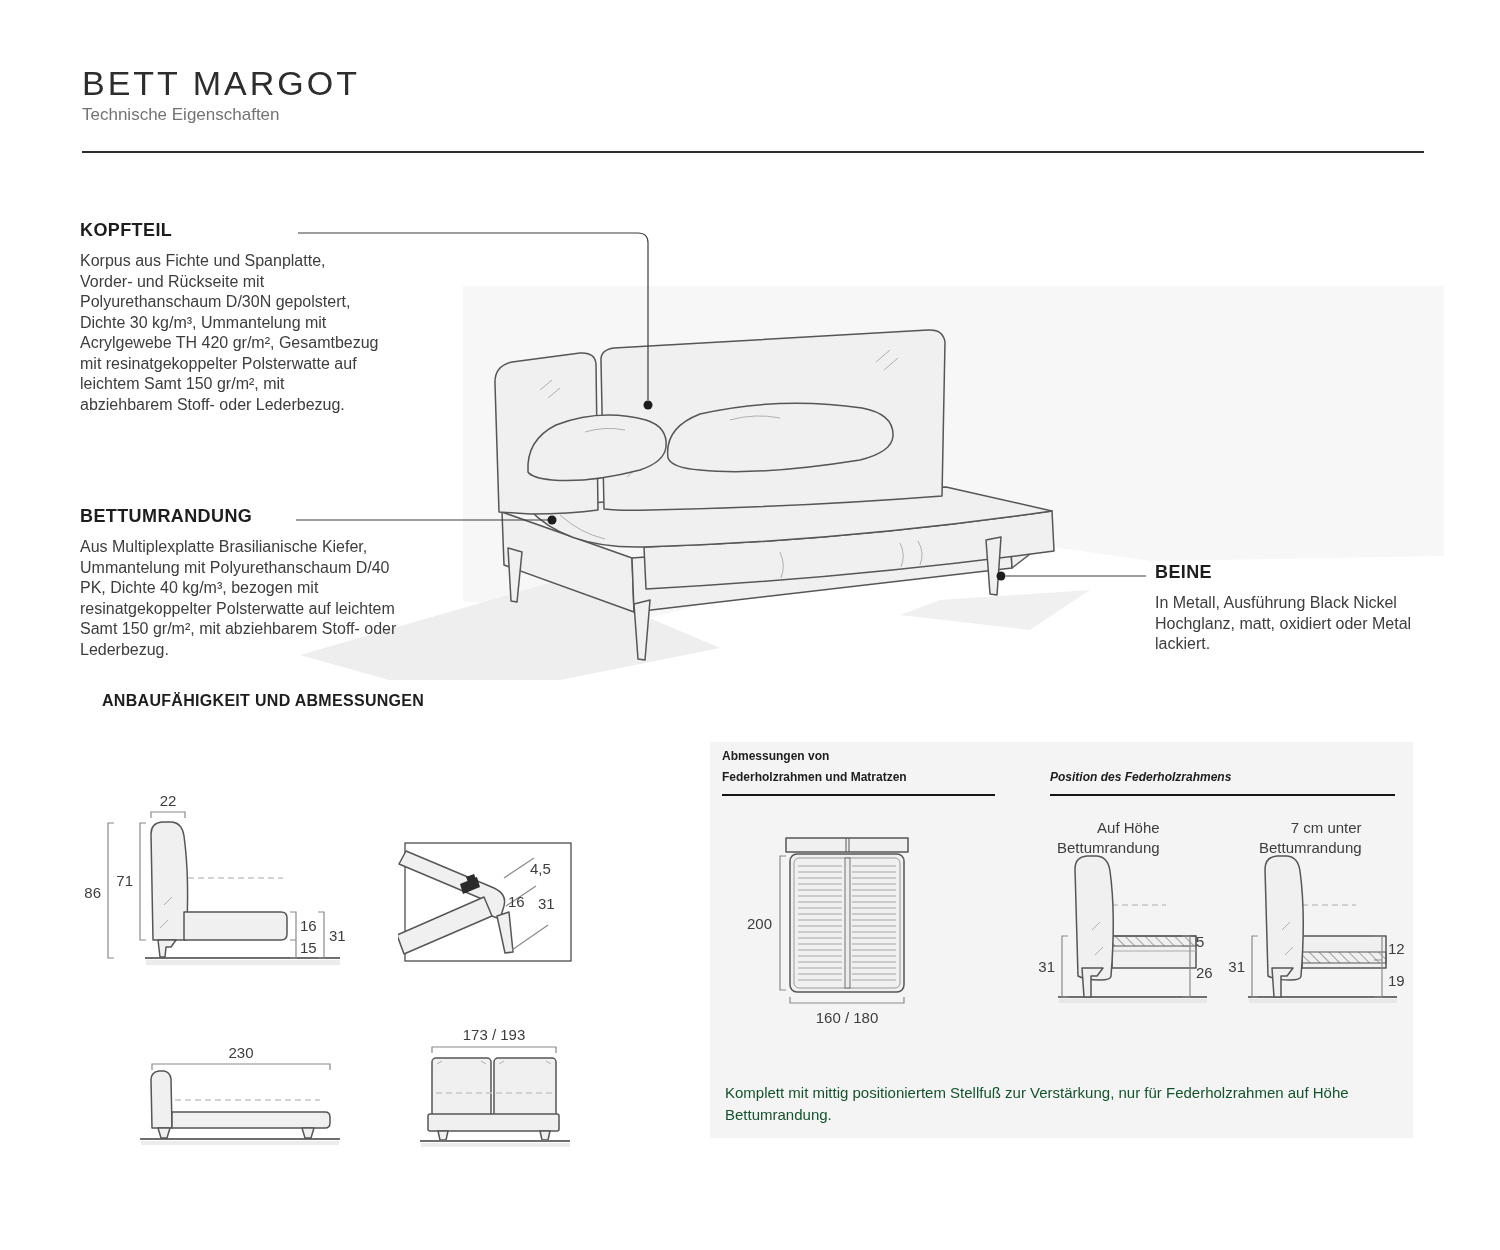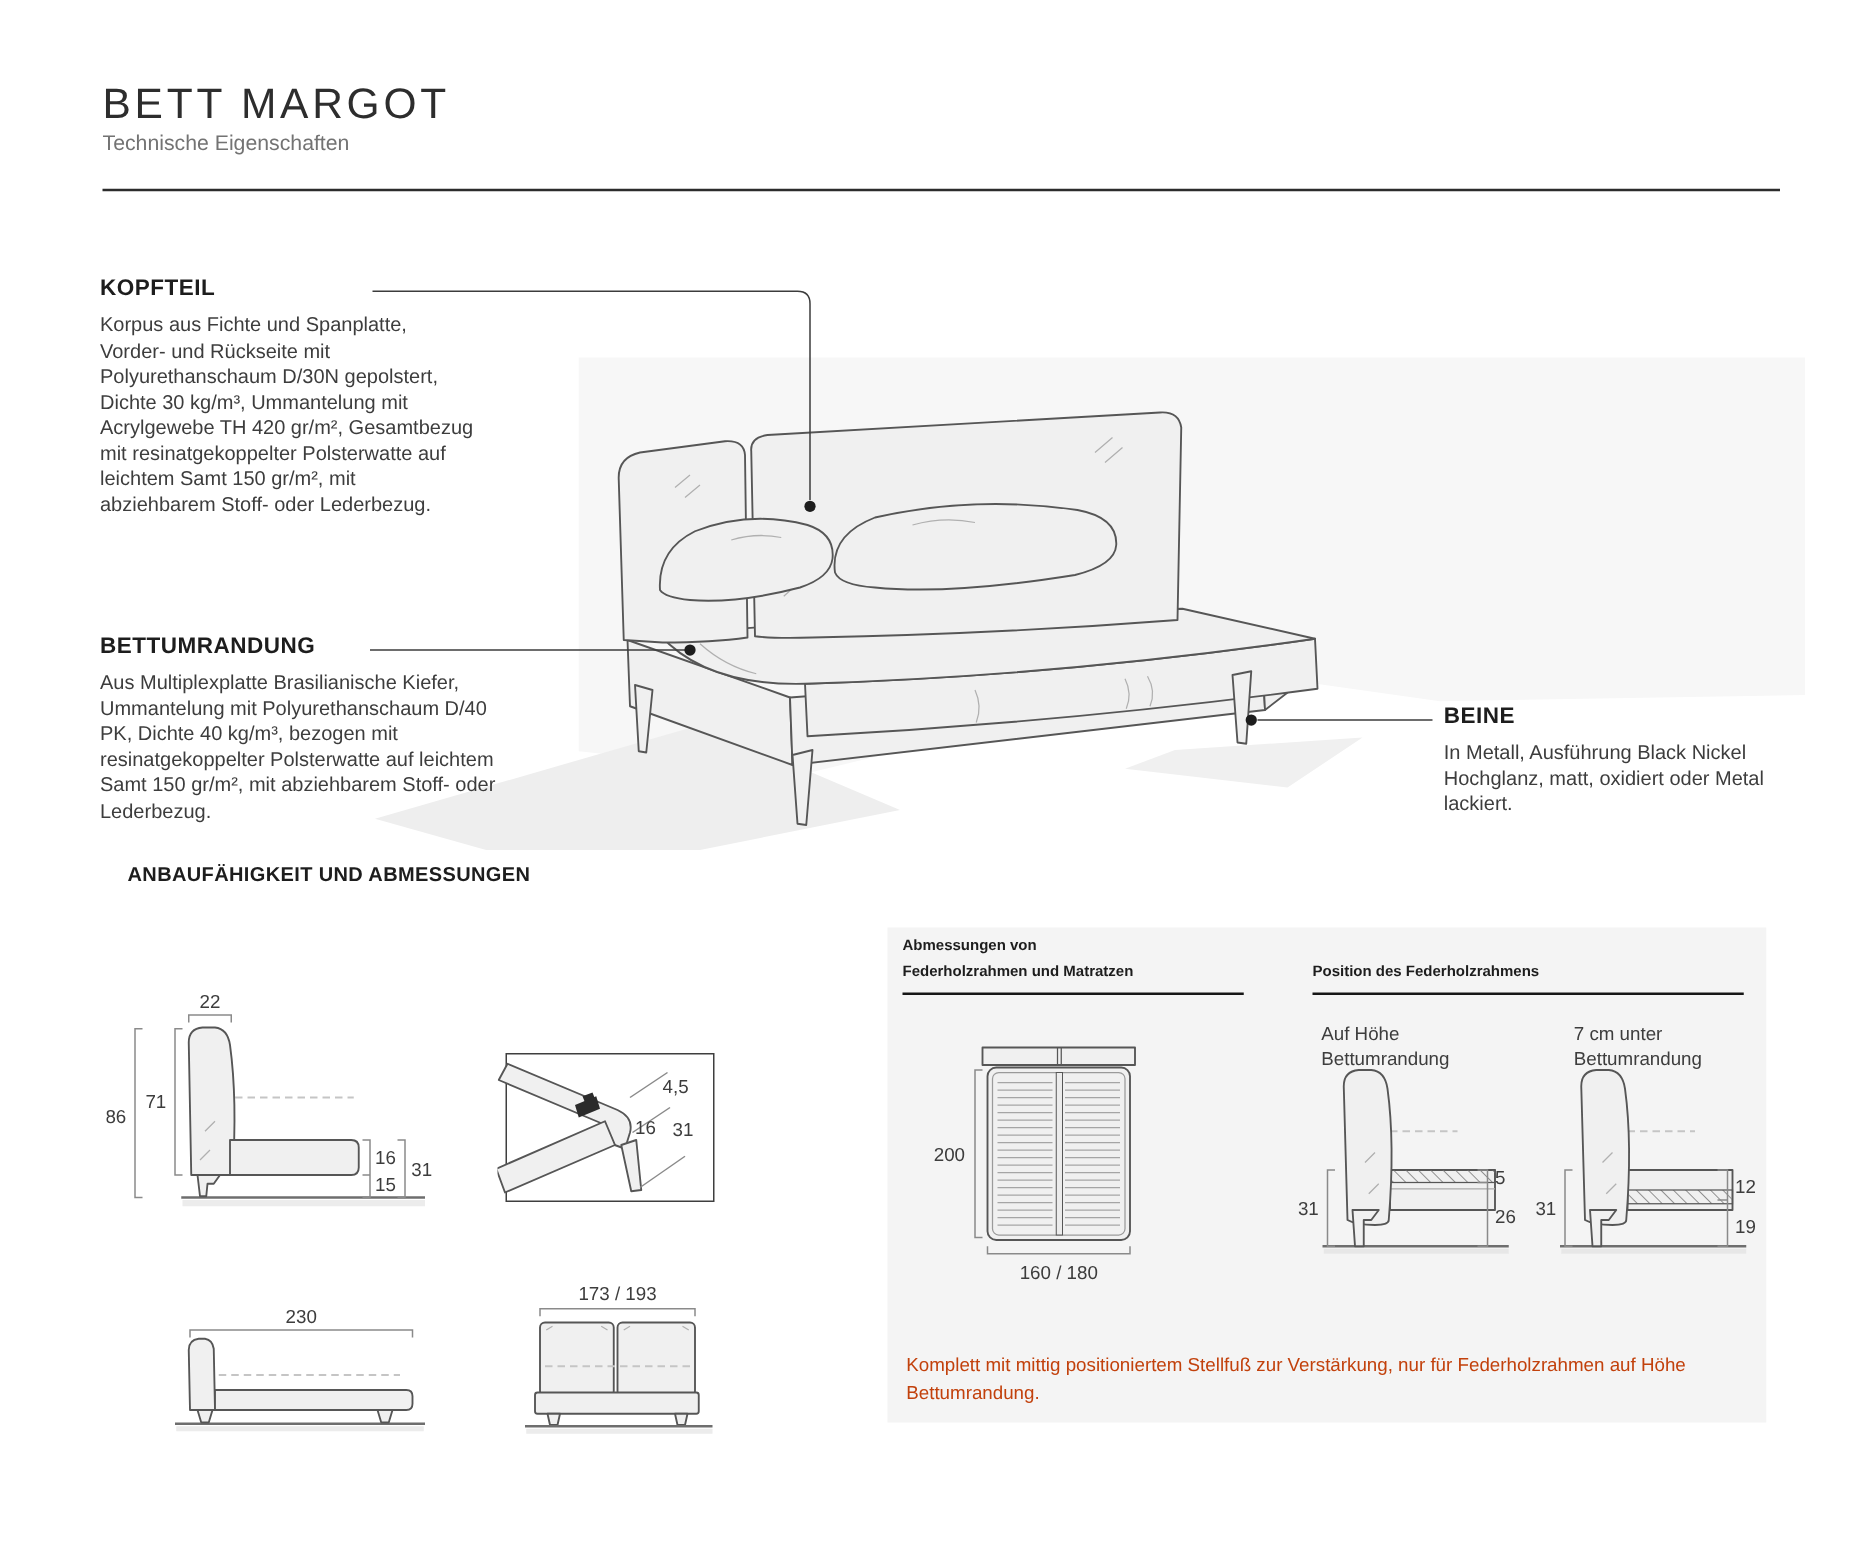--- a/index.html
+++ b/index.html
@@ -16,25 +16,25 @@
   .co-kopfteil{left:80px;top:220px;width:300px;}
   .co-bett{left:80px;top:506px;width:335px;}
   .co-beine{left:1155px;top:562px;width:268px;}
   
   .section-h{left:85px;top:692px;font-size:16px;font-weight:bold;color:#1d1d1d;letter-spacing:.3px;margin-left:17px;}
   
   .panel-bg{left:710px;top:742px;width:703px;height:396px;background:#f4f4f4;}
   .panel-h{font-size:12px;font-weight:bold;color:#1d1d1d;line-height:21px;white-space:pre-line;
            border-bottom:2px solid #161616;padding-bottom:6px;}
   .panel-h1{left:722px;top:746px;width:273px;}
-  .panel-h2{left:1050px;top:767px;width:345px;}
-  .pos-label{font-size:15px;line-height:20px;color:#3d3d3d;white-space:pre-line;}
+  .panel-h2{left:1050px;top:767px;width:345px;font-style:italic;}
+  .pos-label{font-size:15px;line-height:20px;color:#3d3d3d;white-space:pre-line;text-align:right;}
   .pos-a{left:1057px;top:818px;}
   .pos-b{left:1259px;top:818px;}
-  .note{left:725px;top:1082px;width:670px;font-size:15px;line-height:21.5px;color:#c2410c;}
+  .note{left:725px;top:1082px;width:670px;font-size:15px;line-height:21.5px;color:#14532d;}
   
   svg{display:block;}
   .dim{font:15px "Liberation Sans",sans-serif;fill:#3d3d3d;}
   .dimline{stroke:#8a8a8a;stroke-width:1.2;fill:none;}
   .outline{stroke:#565656;stroke-width:1.5;fill:#f0f0f0;stroke-linejoin:round;}
   .crease{stroke:#b0b0b0;stroke-width:1;fill:none;}
   .dash{stroke:#c5c5c5;stroke-width:1.5;fill:none;stroke-dasharray:6,4;}
   .floor{stroke:#6e6e6e;stroke-width:2;fill:none;}
 </style>
 </head>

